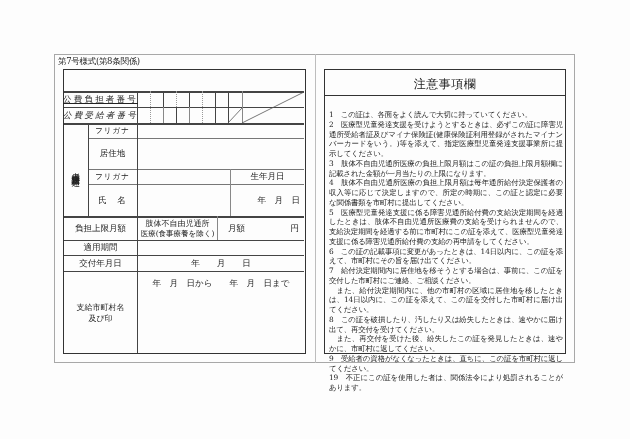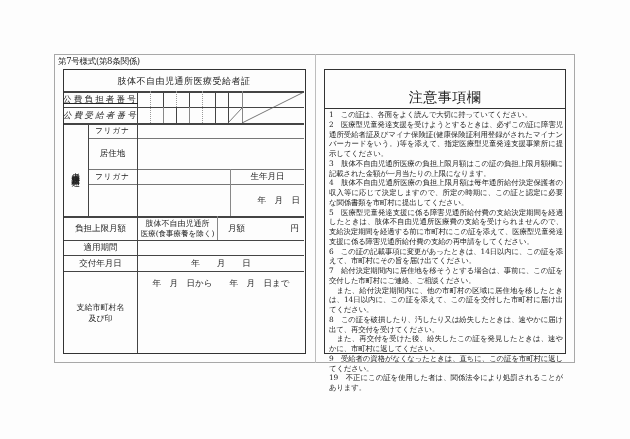--- a/index.html
+++ b/index.html
@@ -22,35 +22,34 @@
   .vl.dot { background:transparent; border-left:1px dotted #999; width:0; }
   .title-cell { left:0; top:0; width:240px; height:22px; font-size:9px; letter-spacing:0.5px; }
   .lbl-wide { letter-spacing:2.2px; font-size:8.5px; }
   .vert { writing-mode:vertical-rl; text-orientation:upright; font-size:8.5px; letter-spacing:-0.6px; line-height:1; }
   .furi { font-size:7.5px; letter-spacing:1px; }
   .small2 { font-size:8px; line-height:10px; text-align:center; white-space:normal; flex-direction:column; }
 
   
   .rt { position:absolute; left:324px; top:69px; width:242px; height:285px;
         border:1.5px solid #333; box-sizing:border-box; }
-  .rt-title { position:absolute; left:0; top:17px; width:100%; height:22px; display:flex; align-items:center; justify-content:center;
-              font-size:14px; letter-spacing:0.5px; border-bottom:1.5px solid #333; box-sizing:border-box; }
+  .rt-title { position:absolute; left:0; top:4px; width:100%; height:22px; display:flex; align-items:center; justify-content:center;
+              font-size:12px; letter-spacing:0.5px; border-bottom:1.5px solid #333; box-sizing:border-box; }
   .notes { position:absolute; left:4px; top:40px; width:234px; font-size:7.4px; line-height:9.75px;
            letter-spacing:-0.15px; text-align:justify; }
   .notes p { margin:0; }
 </style>
 </head>
 <body>
 
 <div class="frame"></div>
 <div class="divider"></div>
 <div class="form-label">第7号様式(第8条関係)</div>
 
 <div class="lt">
-  <div class="cell title-cell">肢体不自由児通所医療受給者証</div>
 
   <div class="hl" style="left:0;top:21px;width:240px;height:1.5px;"></div>
   <div class="hl" style="left:0;top:37px;width:240px;"></div>
   <div class="hl" style="left:0;top:53px;width:240px;height:1.5px;"></div>
   <div class="hl thin" style="left:24px;top:68px;width:216px;"></div>
   <div class="hl thin" style="left:24px;top:99px;width:216px;"></div>
   <div class="hl thin" style="left:24px;top:114px;width:216px;"></div>
   <div class="hl" style="left:0;top:146px;width:240px;height:1.5px;"></div>
   <div class="hl" style="left:0;top:170px;width:240px;"></div>
   <div class="hl" style="left:0;top:185px;width:240px;"></div>
@@ -89,20 +88,21 @@
   <div class="cell" style="left:87px;top:38px;width:76px;height:15px;"></div>
 
   <div class="cell vert" style="left:0;top:55px;width:24px;height:91px;">通所給付決定保護者</div>
   <div class="cell furi" style="left:24px;top:54px;width:49px;height:14px;">フリガナ</div>
   <div class="cell" style="left:74px;top:54px;width:166px;height:14px;"></div>
   <div class="cell" style="left:24px;top:69px;width:49px;height:30px;">居住地</div>
   <div class="cell" style="left:74px;top:69px;width:166px;height:30px;"></div>
   <div class="cell furi" style="left:24px;top:100px;width:49px;height:14px;">フリガナ</div>
   <div class="cell" style="left:74px;top:100px;width:92px;height:14px;"></div>
   <div class="cell" style="left:167px;top:100px;width:73px;height:14px;">生年月日</div>
+  <div class="cell" style="left:24px;top:115px;width:49px;height:31px;letter-spacing:1px;">氏　名</div>
   <div class="cell" style="left:74px;top:115px;width:92px;height:31px;"></div>
   <div class="cell" style="left:167px;top:115px;width:73px;height:31px;justify-content:flex-end;padding-right:4px;">年　月　日</div>
 
   <div class="cell" style="left:0;top:147px;width:73px;height:23px;">負担上限月額</div>
   <div class="cell" style="left:154px;top:147px;width:86px;height:23px;justify-content:space-between;padding:0 5px 0 10px;">
     <span>月額</span>
     <span>円</span>
   </div>
   <div class="cell small2" style="left:74px;top:147px;width:79px;height:23px;">
     <span>肢体不自由児通所</span>

